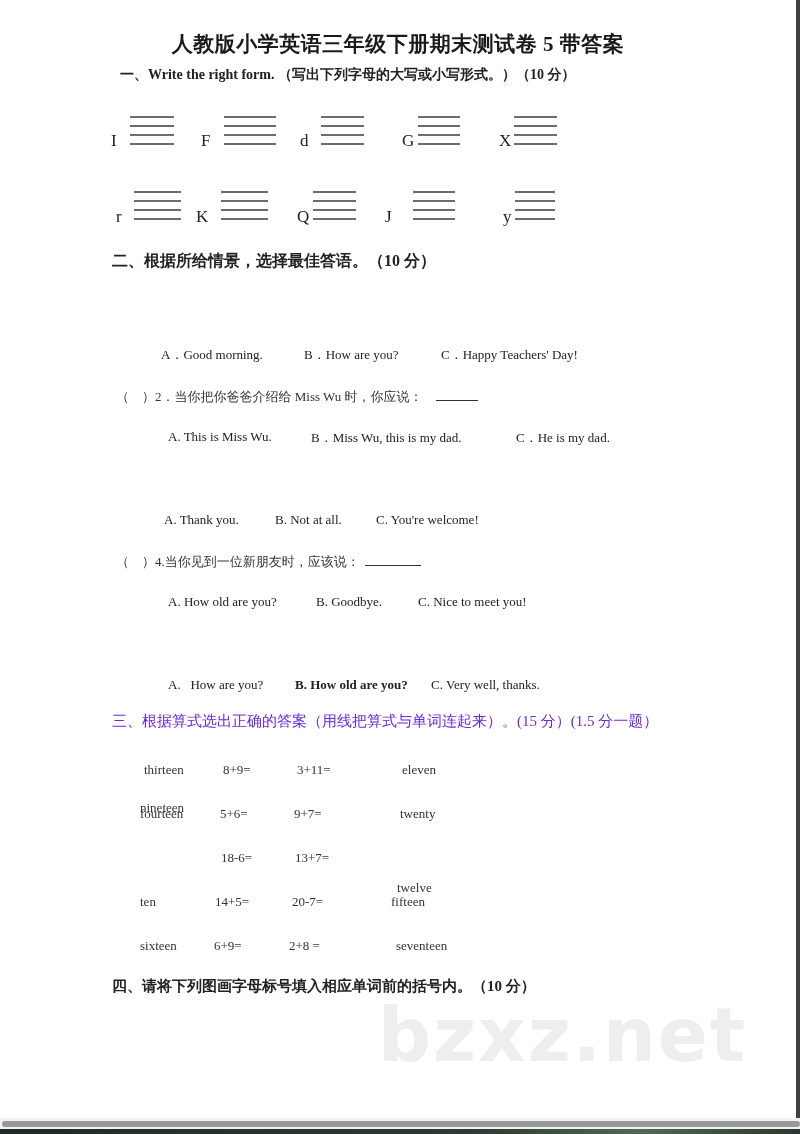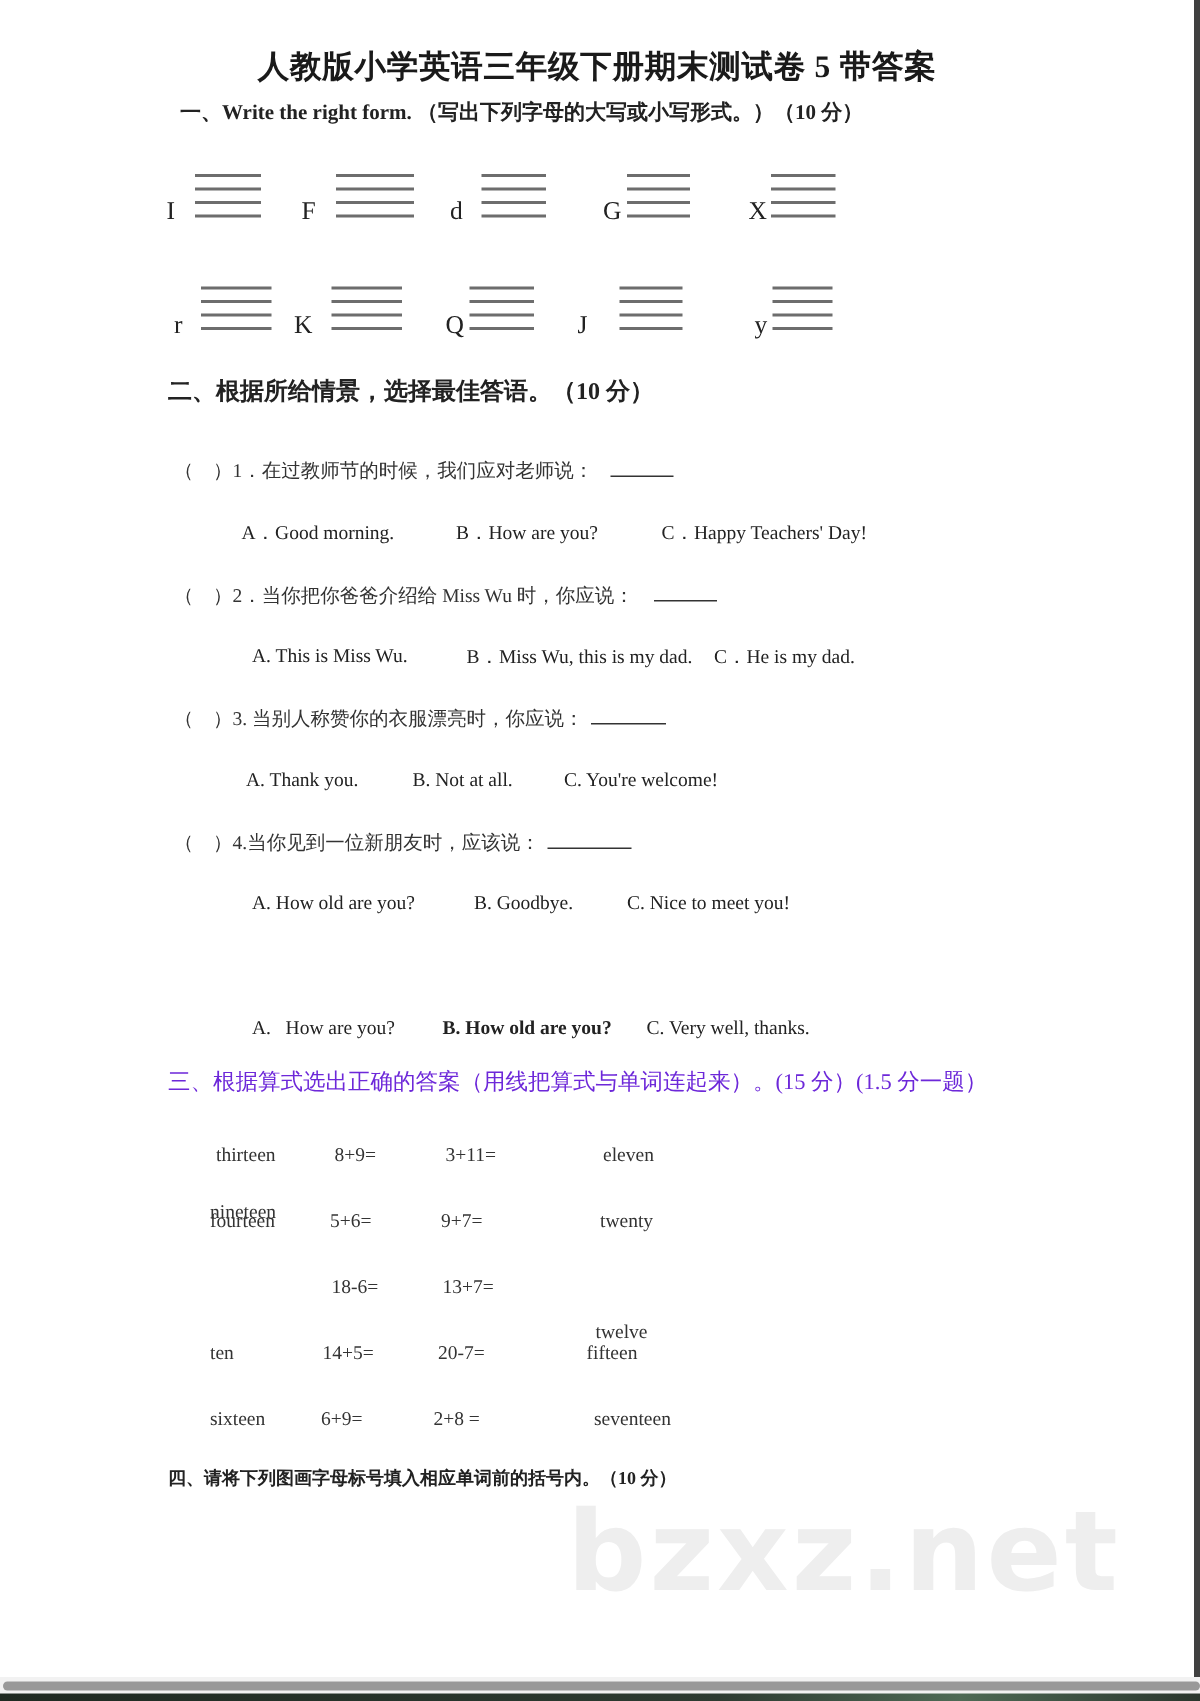--- a/index.html
+++ b/index.html
@@ -126,40 +126,32 @@
   <div class="abs letter" style="left:503px; top:207px;">y</div>
   <div class="lines" style="left:515px; top:191px; width:40px;">
       <span></span>
       <span></span>
       <span></span>
       <span></span>
     </div>
 
   <div class="abs sec-head" style="left:112px; top:251px;">二、根据所给情景，选择最佳答语。（10 分）</div>
 
-  <div class="abs q" style="left:116px; top:305px;">
-    <span>（　）1．在过教师节的时候，我们应对老师说：</span>
-    <span class="blank" style="width:42px; margin-left:8px;"></span>
-  </div>
   <div class="abs opt" style="left:161px; top:346px;">A．Good morning.</div>
   <div class="abs opt" style="left:304px; top:346px;">B．How are you?</div>
   <div class="abs opt" style="left:441px; top:346px;">C．Happy Teachers' Day!</div>
 
   <div class="abs q" style="left:116px; top:388px;">
     <span>（　）2．当你把你爸爸介绍给 Miss Wu 时，你应说：</span>
     <span class="blank" style="width:42px; margin-left:10px;"></span>
   </div>
   <div class="abs opt" style="left:168px; top:429px;">A. This is Miss Wu.</div>
   <div class="abs opt" style="left:311px; top:429px;">B．Miss Wu, this is my dad.</div>
-  <div class="abs opt" style="left:476px; top:429px;">C．He is my dad.</div>
-
-  <div class="abs q" style="left:116px; top:470px;">
-    <span>（　）3. 当别人称赞你的衣服漂亮时，你应说：</span>
-    <span class="blank" style="width:50px; margin-left:2px;"></span>
-  </div>
+  <div class="abs opt" style="left:516px; top:429px;">C．He is my dad.</div>
+
   <div class="abs opt" style="left:164px; top:512px;">A. Thank you.</div>
   <div class="abs opt" style="left:275px; top:512px;">B. Not at all.</div>
   <div class="abs opt" style="left:376px; top:512px;">C. You're welcome!</div>
 
   <div class="abs q" style="left:116px; top:553px;">
     <span>（　）4.当你见到一位新朋友时，应该说：</span>
     <span class="blank" style="width:56px; margin-left:2px;"></span>
   </div>
   <div class="abs opt" style="left:168px; top:594px;">A. How old are you?</div>
   <div class="abs opt" style="left:316px; top:594px;">B. Goodbye.</div>
@@ -189,20 +181,20 @@
   <div class="abs cell" style="left:140px; top:894px;text-align:right;">ten</div>
   <div class="abs cell" style="left:215px; top:894px;">14+5=</div>
   <div class="abs cell" style="left:292px; top:894px;">20-7=</div>
   <div class="abs cell" style="left:391px; top:894px;">fifteen</div>
 
   <div class="abs cell" style="left:140px; top:938px;">sixteen</div>
   <div class="abs cell" style="left:214px; top:938px;">6+9=</div>
   <div class="abs cell" style="left:289px; top:938px;">2+8 =</div>
   <div class="abs cell" style="left:396px; top:938px;">seventeen</div>
 
-  <div class="abs sec-head" style="left:112px; top:977px; font-size:12px;">四、请将下列图画字母标号填入相应单词前的括号内。（10 分）</div>
+  <div class="abs sec-head" style="left:112px; top:977px; font-size:15px;">四、请将下列图画字母标号填入相应单词前的括号内。（10 分）</div>
 
   <div class="abs watermark">bzxz.net</div>
 </div>
 
 <div class="scroll-track"></div>
 <div class="scrollbar"></div>
 <div class="bottom-strip"></div>
 
 </body></html>

